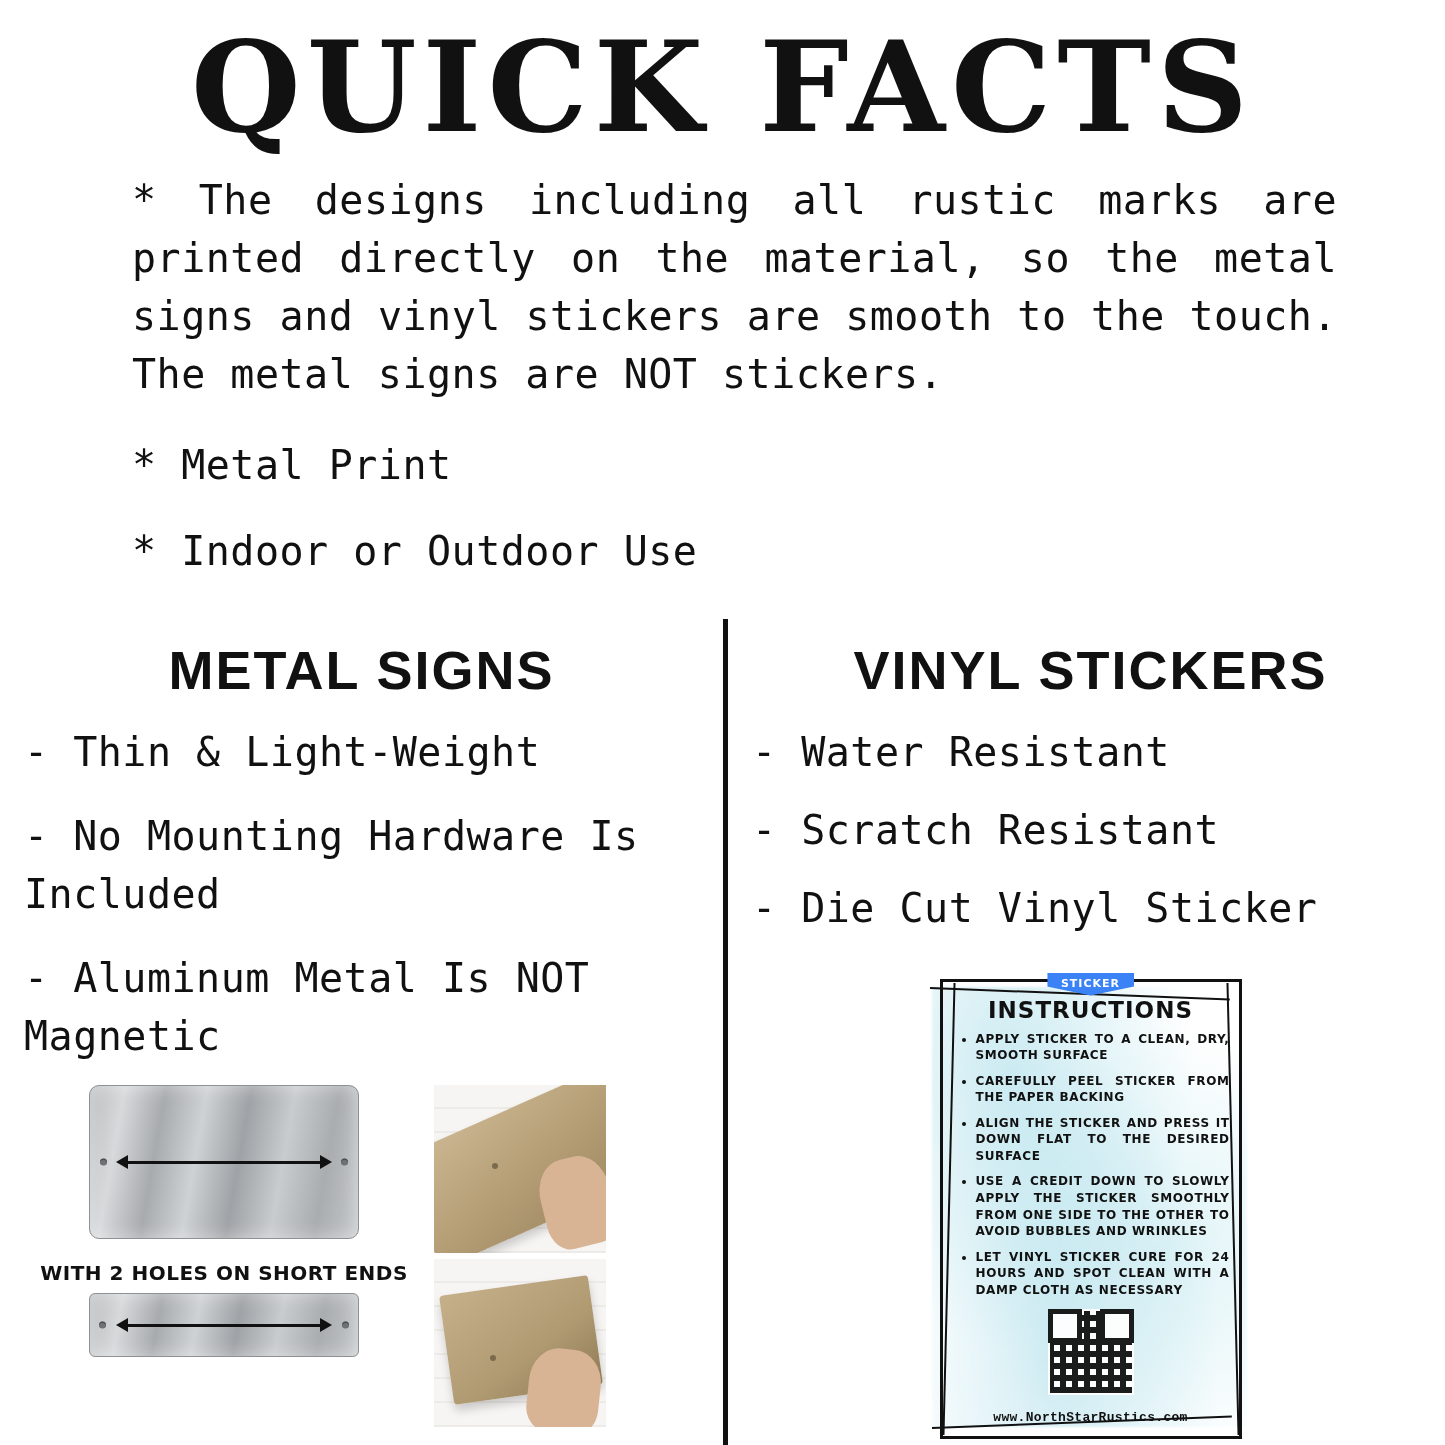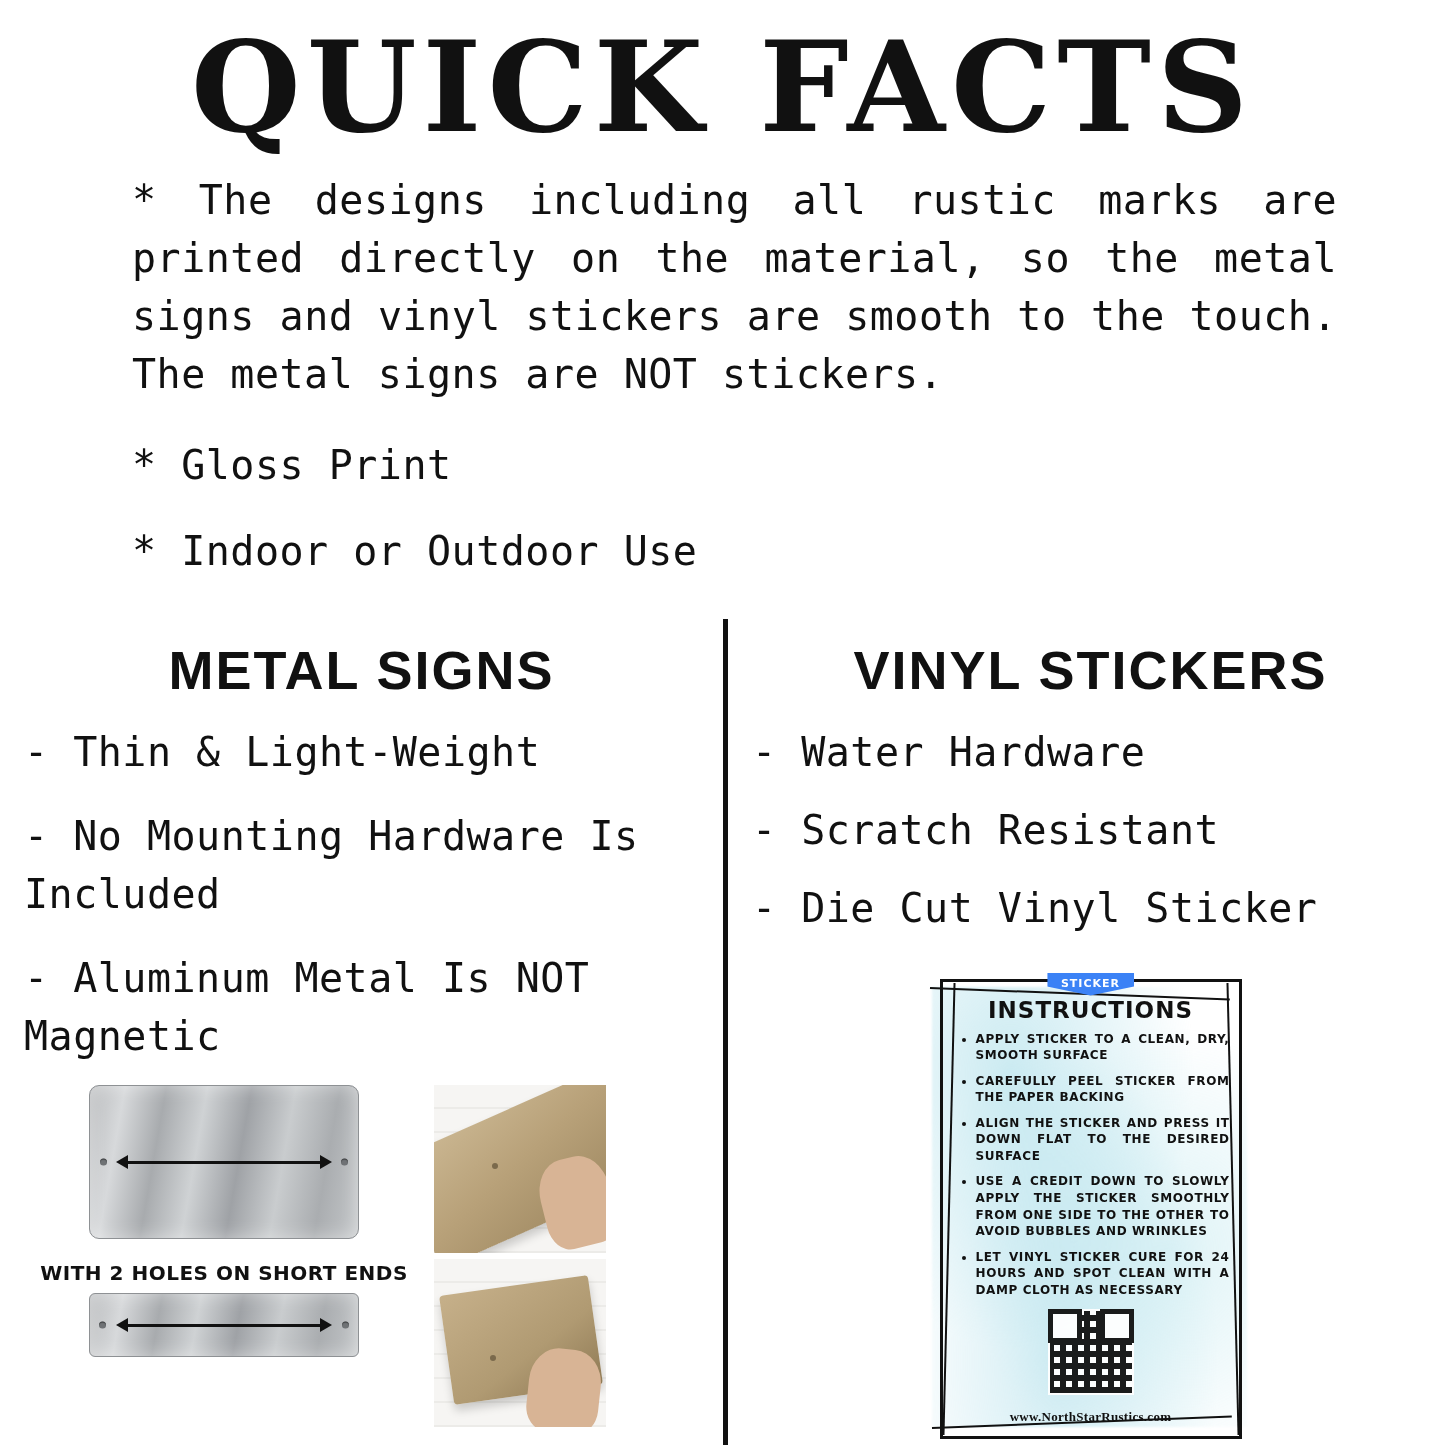--- a/index.html
+++ b/index.html
@@ -322,36 +322,36 @@
     border: 5px solid #111;
     background: #fff;
   }
   .qr::before { left: 0; top: 0; }
   .qr::after { right: 0; top: 0; }
   .card-url {
     position: absolute;
     bottom: 32px;
     left: 0; right: 0;
     text-align: center;
-    font-family: Liberation Serif, serif;
+    font-family: Liberation Mono, monospace;
     font-size: 13px;
     font-weight: bold;
     letter-spacing: 0.3px;
   }
 </style>
 </head>
 <body>
 
 <div class="page">
 
   <div class="top-section">
     <h1 class="main-title">QUICK FACTS</h1>
     <div class="facts">
       <p class="fact-main">* The designs including all rustic marks are printed directly on the material, so the metal signs and vinyl stickers are smooth to the touch. The metal signs are NOT stickers.</p>
-      <p class="fact-line">* Gloss Print</p>
+      <p class="fact-line">* Metal Print</p>
       <p class="fact-line">* Indoor or Outdoor Use</p>
     </div>
   </div>
 
   <div class="hr-main"></div>
 
   <div class="columns">
 
     <div class="col col-left">
       <h2 class="col-title">METAL SIGNS</h2>
@@ -401,21 +401,21 @@
           </div>
         </div>
 
       </div>
     </div>
 
     <div class="col-divider"></div>
 
     <div class="col col-right">
       <h2 class="col-title">VINYL STICKERS</h2>
-      <p class="bullet tight">- Water Hardware</p>
+      <p class="bullet tight">- Water Resistant</p>
       <p class="bullet tight">- Scratch Resistant</p>
       <p class="bullet tight">- Die Cut Vinyl Sticker</p>
 
       <div class="sticker-card-wrap">
         <div class="sticker-card">
           <span class="watercolor"></span>
           <span class="corner-line cl1"></span>
           <span class="corner-line cl2"></span>
           <span class="vl vl1"></span>
           <span class="vl vl2"></span>

